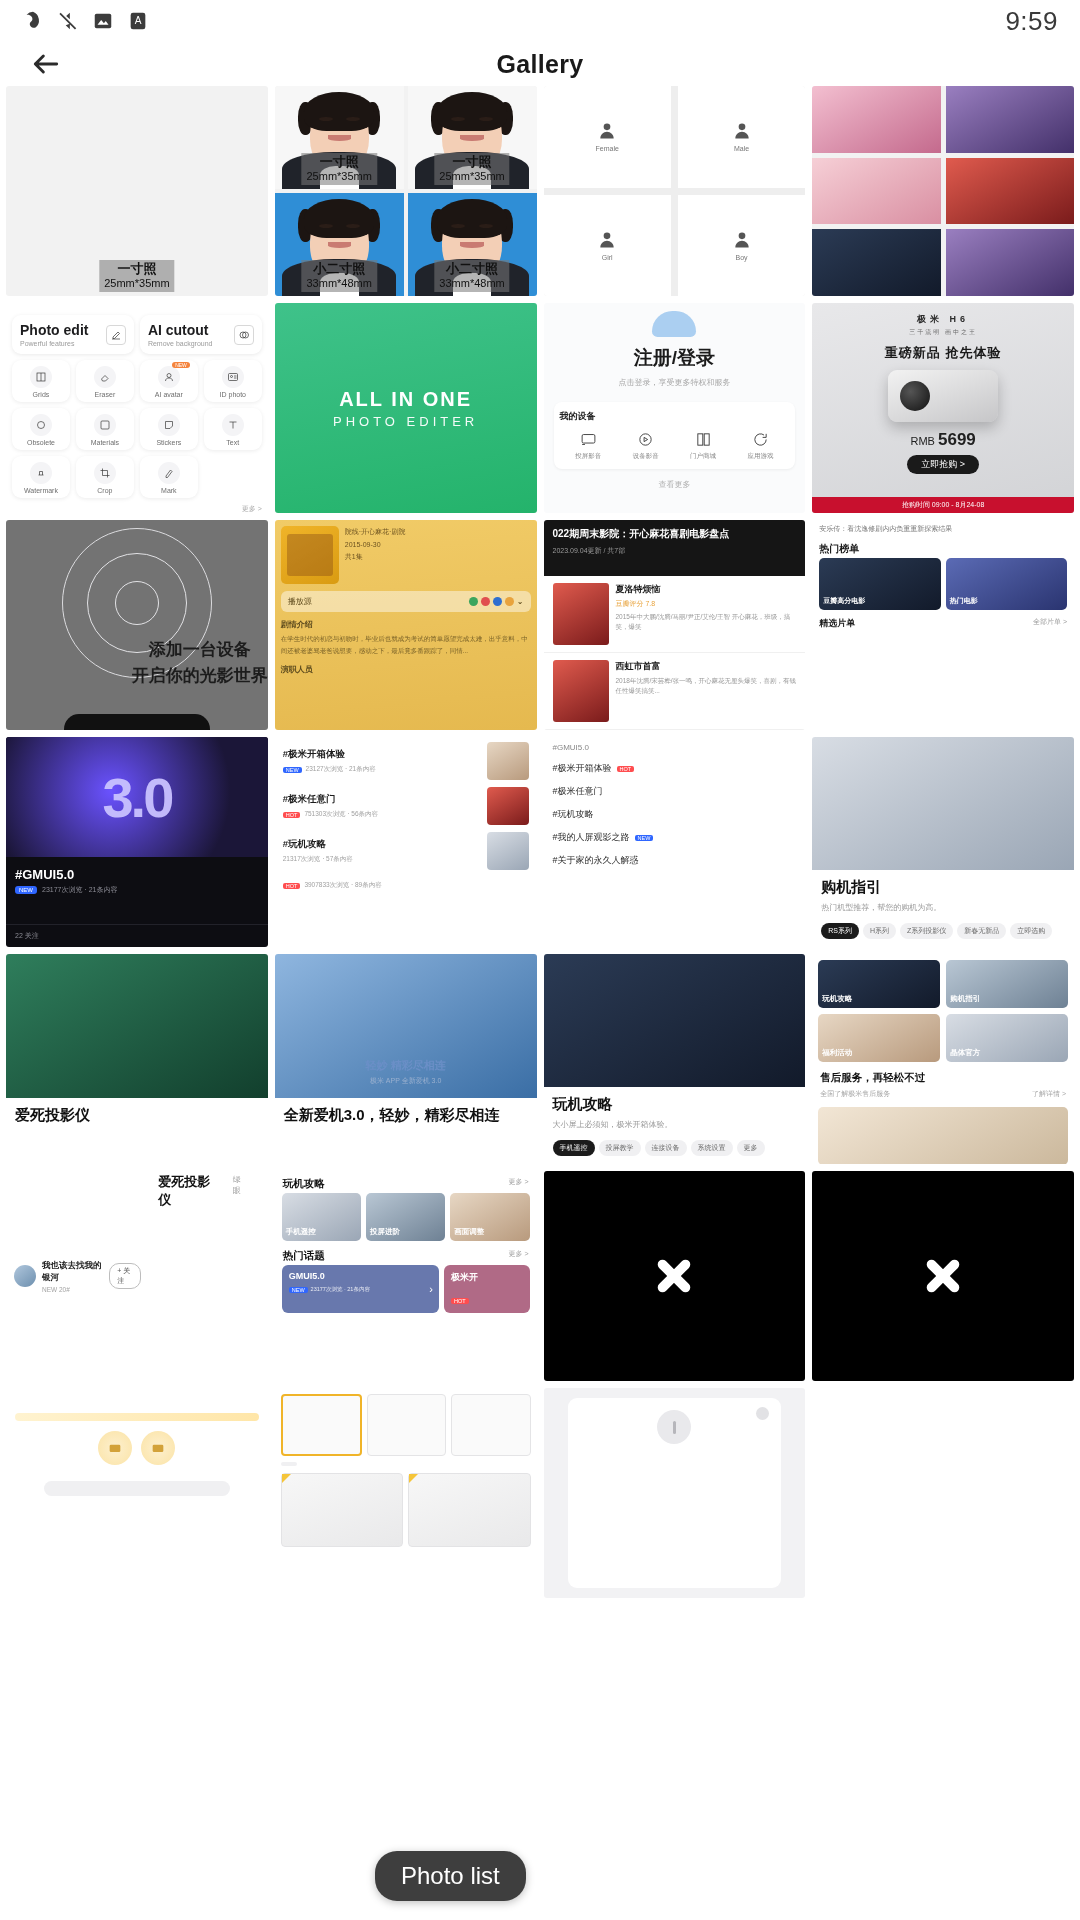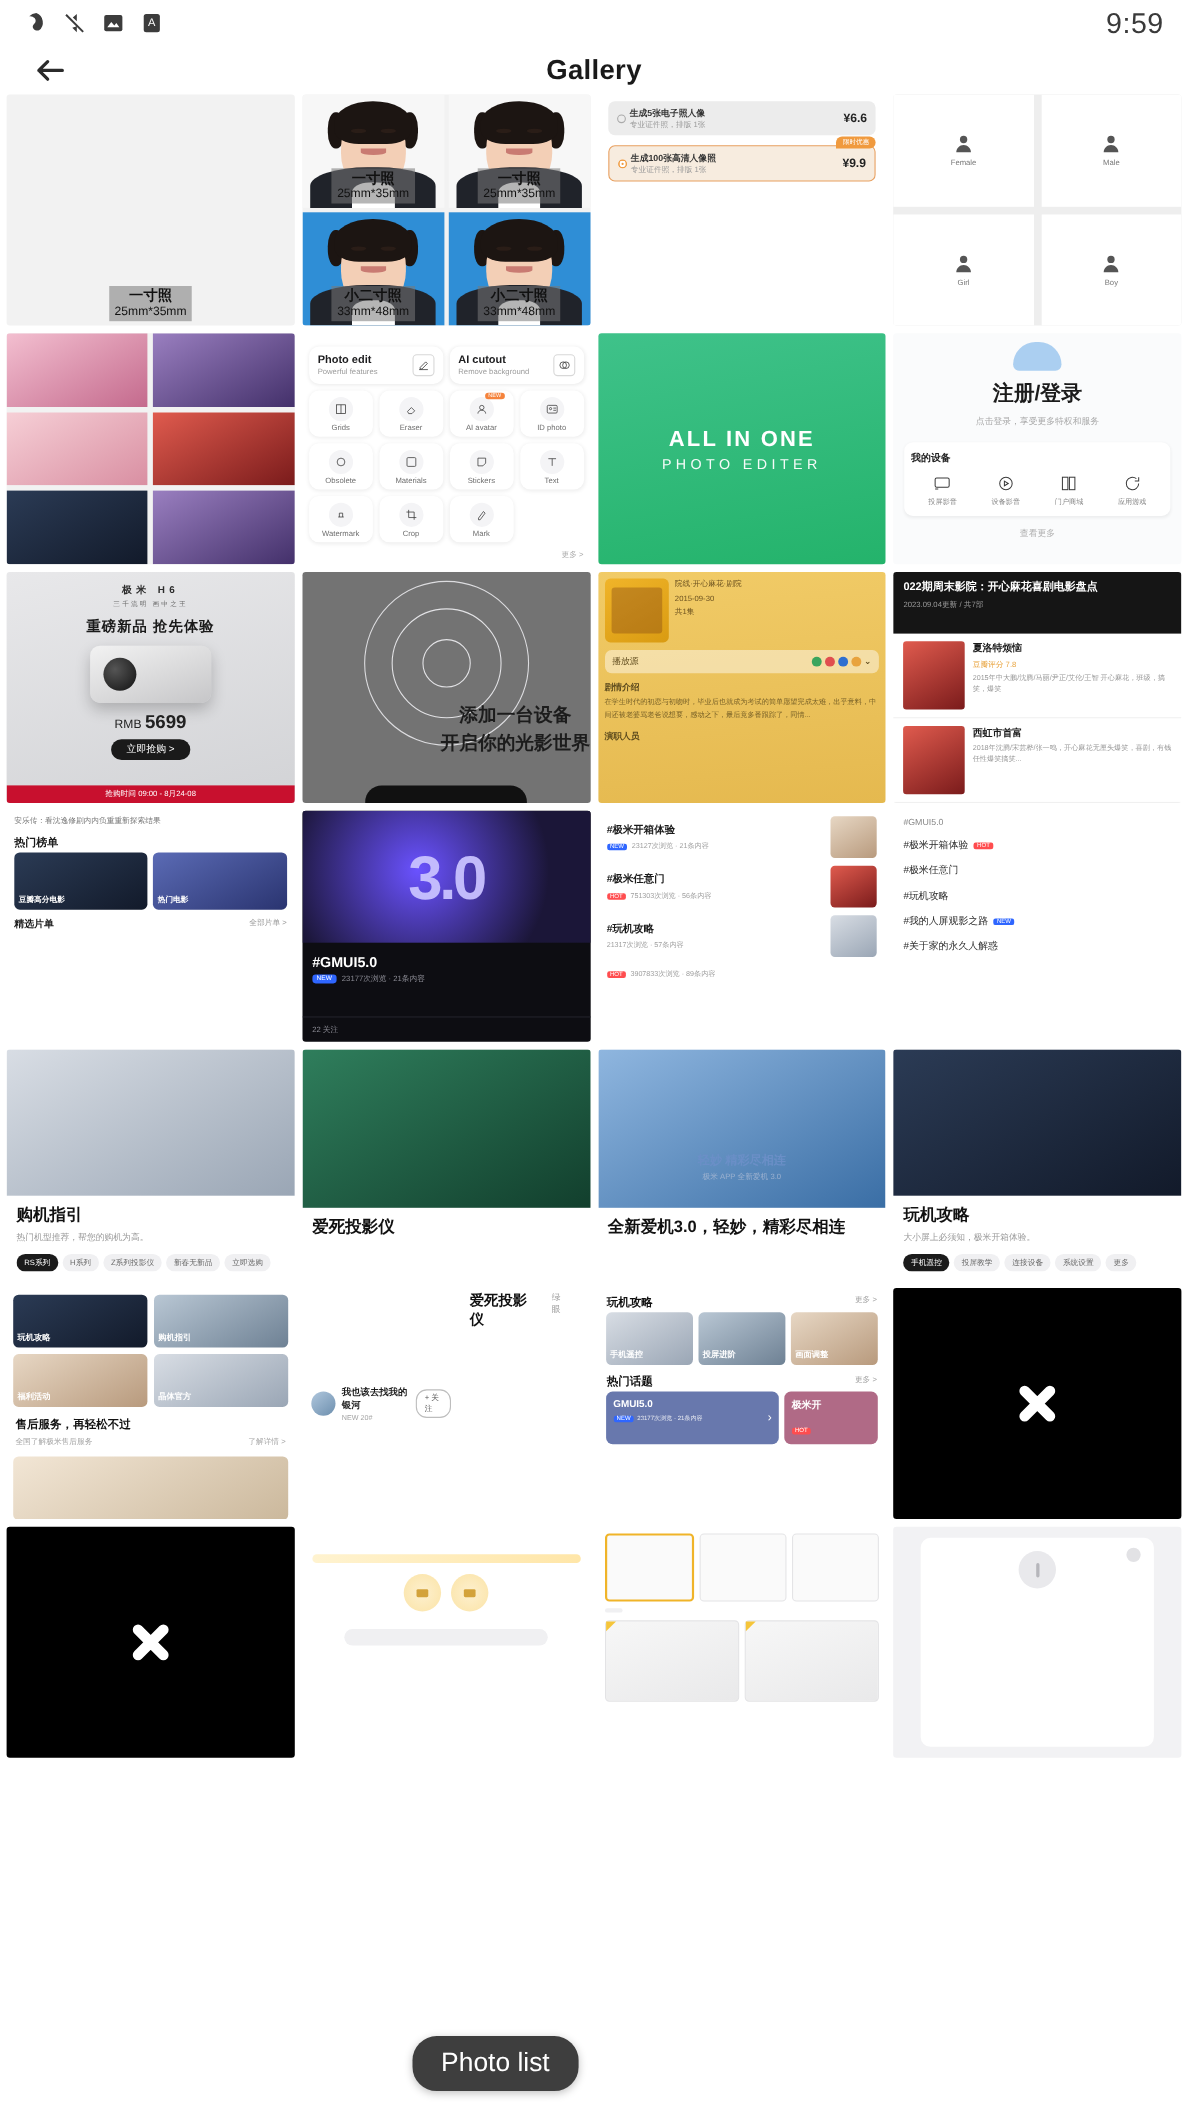--- a/index.html
+++ b/index.html
@@ -92,21 +92,21 @@
 
   
   .animegrid { display:grid; grid-template-columns:1fr 1fr; grid-template-rows:repeat(3,1fr); gap:5px; }
   .ag { position:relative; overflow:hidden; }
 
   
   .editor { background:#fff; padding:6px; display:flex; flex-direction:column; gap:6px; }
   .banner { height:48px; border-radius:8px; background:linear-gradient(100deg,#ffd9cf,#ffc4c8 60%,#f7b8c4); position:relative; overflow:hidden; }
   .bigcards { display:flex; gap:6px; }
   .bigcard { flex:1; background:#fff; border-radius:9px; box-shadow:0 1px 4px rgba(0,0,0,.09); padding:7px 8px; display:flex; justify-content:space-between; align-items:center; }
-  .bigcard .t1 { font-size:10px; font-weight:bold; color:#1d1d1f; }
+  .bigcard .t1 { font-size:14px; font-weight:bold; color:#1d1d1f; }
   .bigcard .t2 { font-size:7px; color:#9b9b9b; margin-top:2px; }
   .bigcard .ic { width:20px;height:20px;border:1px solid #d8d8d8;border-radius:4px;display:flex;align-items:center;justify-content:center; }
   .bigcard .ic svg{width:12px;height:12px;stroke:#333;fill:none;stroke-width:1.4}
   .toolrow { display:flex; gap:6px; }
   .tool { flex:1; background:#fff; border-radius:9px; box-shadow:0 1px 4px rgba(0,0,0,.08); padding:6px 0 4px; display:flex; flex-direction:column; align-items:center; gap:3px; position:relative; }
   .tool .cir { width:22px;height:22px;border-radius:50%;background:#f4f4f6;display:flex;align-items:center;justify-content:center }
   .tool .cir svg{width:12px;height:12px;stroke:#3a3a3a;fill:none;stroke-width:1.4}
   .tool span{font-size:7px;color:#6e6e6e}
   .tool .nb{position:absolute;top:2px;right:8px;background:#f5833c;color:#fff;font-size:5px;padding:0 3px;border-radius:3px}
 
@@ -384,39 +384,20 @@
           <div class="hair"></div>
           <div class="eyes"></div>
           <div class="mouth"></div>
         <div class="suit"></div>
           <div class="collar"></div>
         <div class="idlabel"><b>小二寸照</b><span>33mm*48mm</span></div>
       </div>
     </div>
   </div>
 
-  <div class="cell h-large pricecard">
-    <div class="prow">
-      <span class="radio"></span>
-      <div style="flex:1">
-        <div class="pl1">生成5张电子照人像</div>
-        <div class="pl2">专业证件照，排版 1张</div>
-      </div>
-      <div class="pr">¥6.6</div>
-    </div>
-    <div class="prow sel">
-      <span class="ptag">限时优惠</span>
-      <span class="radio on"></span>
-      <div style="flex:1">
-        <div class="pl1">生成100张高清人像照</div>
-        <div class="pl2">专业证件照，排版 1张</div>
-      </div>
-      <div class="pr">¥9.9</div>
-    </div>
-  </div>
 
   <div class="cell h-large quad">
     <div class="quadcell">
       <svg viewBox="0 0 24 24">
           <circle cx="12" cy="7" r="4"></circle>
           <path d="M4 21c0-4.4 3.6-8 8-8s8 3.6 8 8z"></path>
         </svg>
       <span>Female</span>
     </div>
     <div class="quadcell">
@@ -805,21 +786,21 @@
   </div>
 
   <div class="cell h-med artcard">
     <div class="img gI"></div>
     <div class="body">
         <h3>爱死投影仪</h3>
       </div>
   </div>
 
   <div class="cell h-med artcard">
-    <div class="img gJ" style="display:flex;flex-direction:column;align-items:center;justify-content:flex-end;padding-bottom:23px">
+    <div class="img gJ" style="display:flex;flex-direction:column;align-items:center;justify-content:flex-end;padding-bottom:12px">
       <div style="color:#6b8fc7;font-size:11px;font-weight:bold">轻妙 精彩尽相连</div>
       <div style="color:#9ab0cf;font-size:7px;margin-top:3px">极米 APP 全新爱机 3.0</div>
     </div>
     <div class="body">
         <h3>全新爱机3.0，轻妙，精彩尽相连</h3>
       </div>
   </div>
 
   <div class="cell h-med artcard">
     <div class="img gE"></div>

